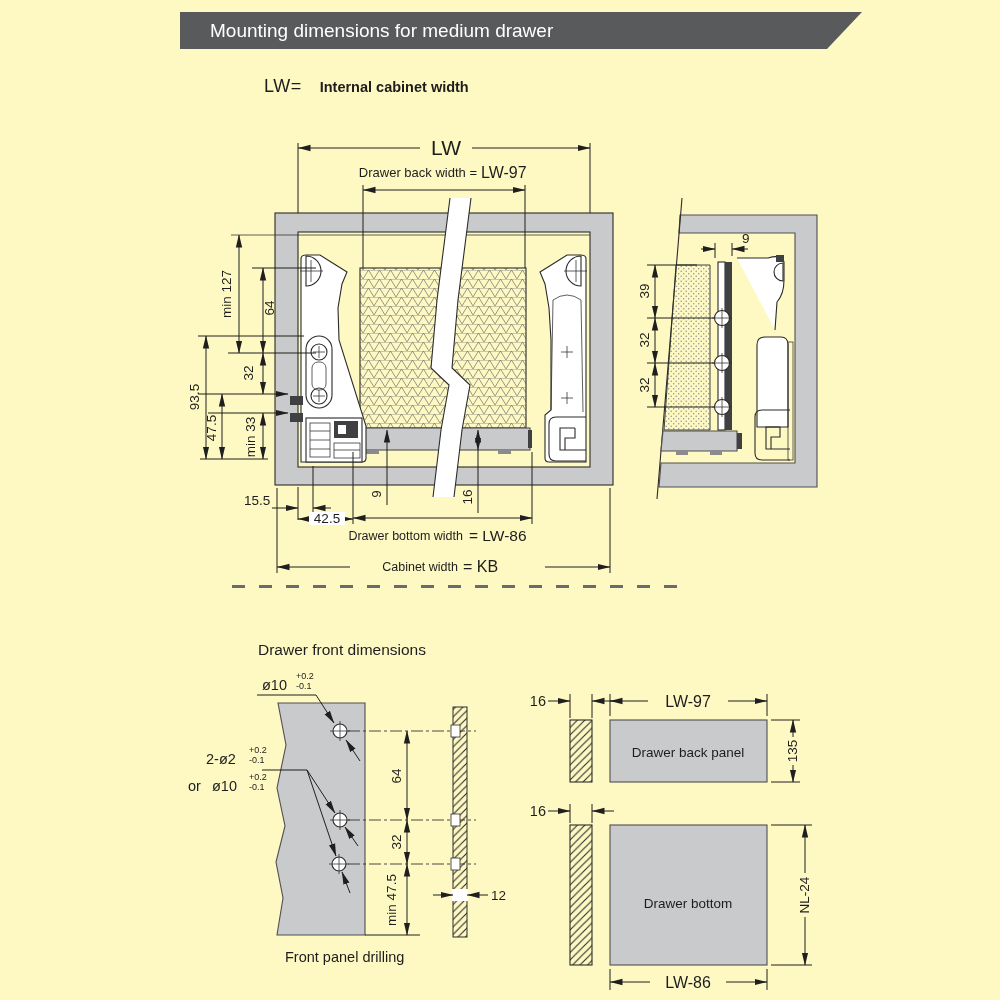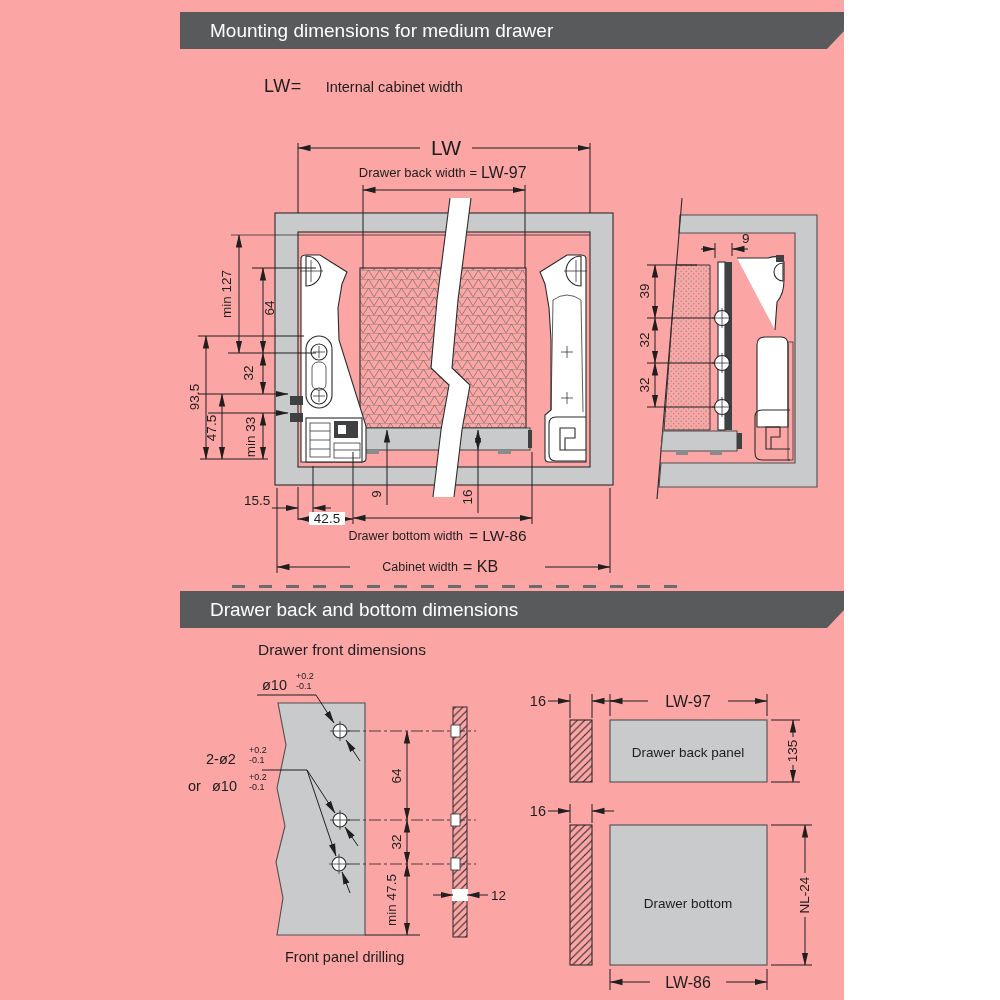--- a/index.html
+++ b/index.html
@@ -1,28 +1,28 @@
 <!DOCTYPE html>
 <html><head>
 <meta charset="utf-8">
 <style>
   html,body{margin:0;padding:0;background:#fff;}
-  .page{position:relative;width:844px;height:1000px;background:#fca5a5;overflow:hidden;
+  .page{position:relative;width:1000px;height:1000px;background:#fef9c3;overflow:hidden;
         font-family:"Liberation Sans",sans-serif;}
   .banner{position:absolute;left:180px;width:682px;height:37px;background:#595a5c;
           clip-path:polygon(0 0,100% 0,calc(100% - 35px) 100%,0 100%);
           color:#fff;font-size:19px;line-height:37px;padding-left:0;box-sizing:border-box;}
   .banner span{padding-left:30px;}
   #banner1{top:12px;}
   #banner2{top:591px;}
   .clipped-text-artifact{position:absolute;left:232px;top:585px;width:450px;height:3px;
           background:repeating-linear-gradient(90deg,#6a6b6d 0 13px,transparent 13px 27px);}
   .subtitle{position:absolute;left:264px;top:76px;white-space:nowrap;color:#1d1d1d;}
   .subtitle .lw{font-size:18px;letter-spacing:0.5px;text-align:right;}
-  .subtitle .desc{font-size:14.5px;margin-left:24px;}
+  .subtitle .desc{font-size:14.5px;margin-left:18px;font-weight:bold;}
   svg{position:absolute;left:0;top:0;}
   svg text{font-family:"Liberation Sans",sans-serif;fill:#1d1d1d;}
   .ln{stroke:#2b2b2b;stroke-width:1.1;fill:none;}
   .thin{stroke:#2b2b2b;stroke-width:0.75;fill:none;}
   .dim{stroke:#1f1f1f;stroke-width:1;fill:none;}
   .cl{stroke:#2b2b2b;stroke-width:0.85;fill:none;stroke-dasharray:12 3 3 3;}
   .part{fill:#fff;stroke:#2b2b2b;stroke-width:1.1;}
   .gray{fill:#c9cacb;stroke:#4e4f51;stroke-width:1.1;}
   .dk{fill:#3f4042;stroke:none;}
   .gr2{fill:#8a8b8d;stroke:none;}
@@ -38,23 +38,20 @@
   <div id="banner1" class="banner">
     <span>Mounting dimensions for medium drawer</span>
   </div>
 
   <div class="subtitle">
     <span class="lw">LW=</span><span class="desc">Internal cabinet width</span>
   </div>
 
   <div class="clipped-text-artifact"></div>
 
-  <div id="banner2" class="banner">
-    <span>Drawer back and bottom dimensions</span>
-  </div>
 
   <svg width="1000" height="1000" viewBox="0 0 1000 1000">
     <defs>
       <marker id="ah" markerWidth="13" markerHeight="8" refX="12.5" refY="4" orient="auto-start-reverse" markerUnits="userSpaceOnUse">
         <path d="M0,0.8 L13,4 L0,7.2 Z" fill="#1f1f1f"></path>
       </marker>
       <pattern id="mesh" width="11" height="9" patternUnits="userSpaceOnUse">
         <path d="M0,0 H11 M0,9 L5.5,0 L11,9" stroke="#6b6b6b" stroke-width="0.7" fill="none"></path>
       </pattern>
       <pattern id="hatch45" width="7.5" height="7.5" patternUnits="userSpaceOnUse">

